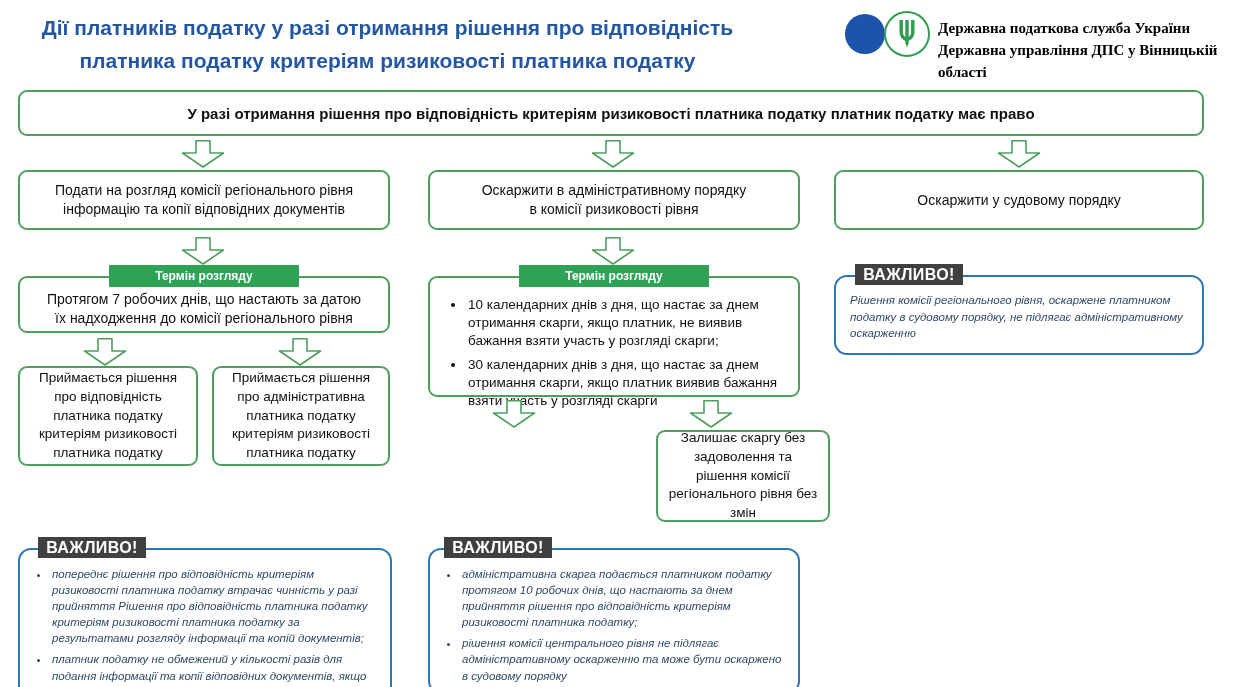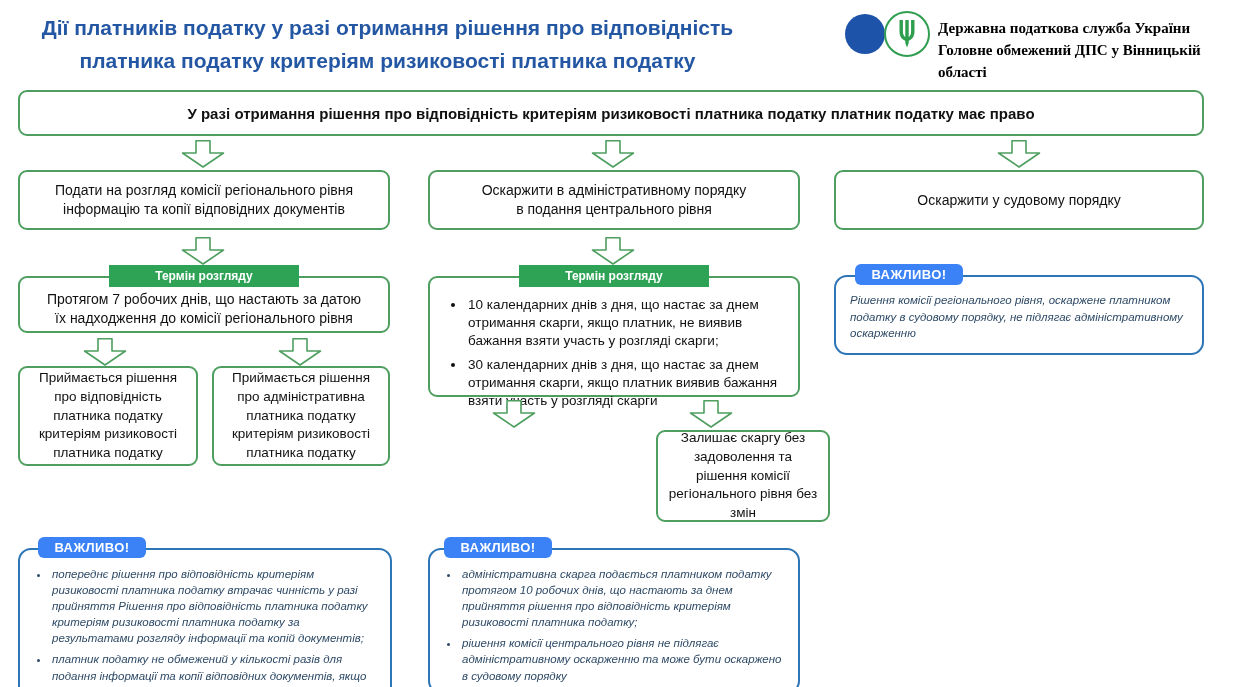--- a/index.html
+++ b/index.html
@@ -11,22 +11,22 @@
   
   .gbox {
     position:absolute; border:2px solid #4e9e5f; border-radius:9px; background:#fff;
     display:flex; align-items:center; justify-content:center; text-align:center; color:#111;
   }
   
   .bbox {
     position:absolute; border:2px solid #2e75b6; border-radius:13px; background:#fff;
   }
   .badge {
-    position:absolute; background:#3b82f6; color:#fff; font-weight:700; font-size:13px;
-    display:flex; align-items:center; justify-content:center; z-index:3; letter-spacing:.4px;border-radius:6px;
+    position:absolute; background:#404040; color:#fff; font-weight:700; font-size:16px;
+    display:flex; align-items:center; justify-content:center; z-index:3; letter-spacing:.4px;
   }
   .tab {
     position:absolute; background:#2ea356; color:#fff; font-weight:700; font-size:12px;
     display:flex; align-items:center; justify-content:center; z-index:3;
   }
   .arrow { position:absolute; width:44px; height:28px; }
 
   .title {
     position:absolute; left:10px; top:12px; width:755px; text-align:center;
     color:#2457a3; font-weight:700; font-size:21px; line-height:1.55;
@@ -94,21 +94,21 @@
 
   <div class="logo-blue"></div>
   <div class="logo-green">
     <svg width="22" height="30" viewBox="0 0 20 28">
       <path d="M3 1 H6.2 V12 C6.2 14.6 7.2 16.1 8.4 16.9 V1 H11.6 V16.9 C12.8 16.1 13.8 14.6 13.8 12 V1 H17 V12 C17 16.6 14.4 19.3 11.6 20.4 V22.3 L10 26.5 L8.4 22.3 V20.4 C5.6 19.3 3 16.6 3 12 Z" fill="#2f9e4f"></path>
     </svg>
   </div>
 
   <div class="org">
     <div>Державна податкова служба України</div>
-    <div>Головне обмежений ДПС у Вінницькій області</div>
+    <div>Державна управління ДПС у Вінницькій області</div>
   </div>
 
   <div class="gbox banner">У разі отримання рішення про відповідність критеріям ризиковості платника податку платник податку має право</div>
 
   <div class="arrow" style="left:181px; top:140px;">
     <svg width="44" height="28" viewBox="0 0 44 28">
         <polygon points="15,0.8 29,0.8 29,13 42.5,13 22,27 1.5,13 15,13" fill="#fff" stroke="#4e9e5f" stroke-width="1.6" stroke-linejoin="round"></polygon>
       </svg>
   </div>
   <div class="arrow" style="left:591px; top:140px;">
@@ -116,21 +116,21 @@
         <polygon points="15,0.8 29,0.8 29,13 42.5,13 22,27 1.5,13 15,13" fill="#fff" stroke="#4e9e5f" stroke-width="1.6" stroke-linejoin="round"></polygon>
       </svg>
   </div>
   <div class="arrow" style="left:997px; top:140px;">
     <svg width="44" height="28" viewBox="0 0 44 28">
         <polygon points="15,0.8 29,0.8 29,13 42.5,13 22,27 1.5,13 15,13" fill="#fff" stroke="#4e9e5f" stroke-width="1.6" stroke-linejoin="round"></polygon>
       </svg>
   </div>
 
   <div class="gbox opt opt-left">Подати на розгляд комісії регіонального рівня інформацію та копії відповідних документів</div>
-  <div class="gbox opt opt-mid">Оскаржити в адміністративному порядку в подання центрального рівня</div>
+  <div class="gbox opt opt-mid">Оскаржити в адміністративному порядку в комісії ризиковості рівня</div>
   <div class="gbox opt opt-right">Оскаржити у судовому порядку</div>
 
   <div class="arrow" style="left:181px; top:237px;">
     <svg width="44" height="28" viewBox="0 0 44 28">
         <polygon points="15,0.8 29,0.8 29,13 42.5,13 22,27 1.5,13 15,13" fill="#fff" stroke="#4e9e5f" stroke-width="1.6" stroke-linejoin="round"></polygon>
       </svg>
   </div>
   <div class="tab tab-left">Термін розгляду</div>
   <div class="gbox term-left">Протягом 7 робочих днів, що настають за датою їх надходження до комісії регіонального рівня</div>
 

